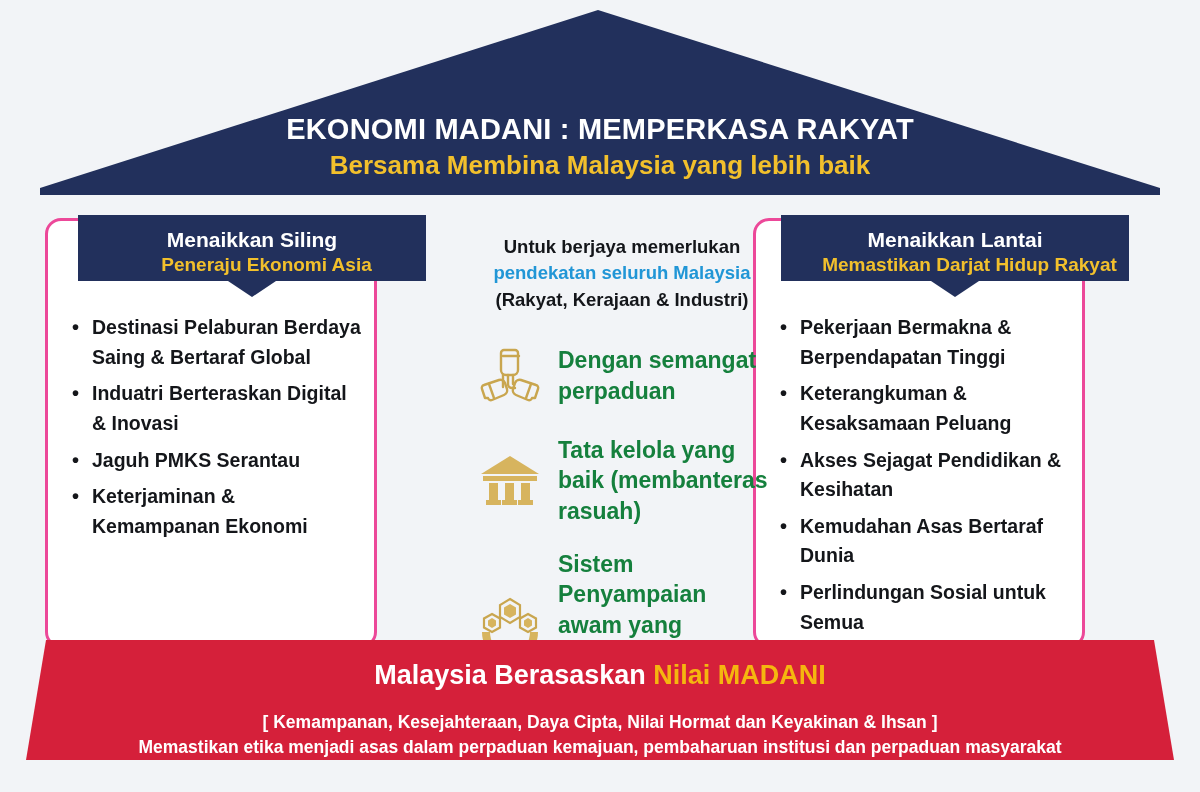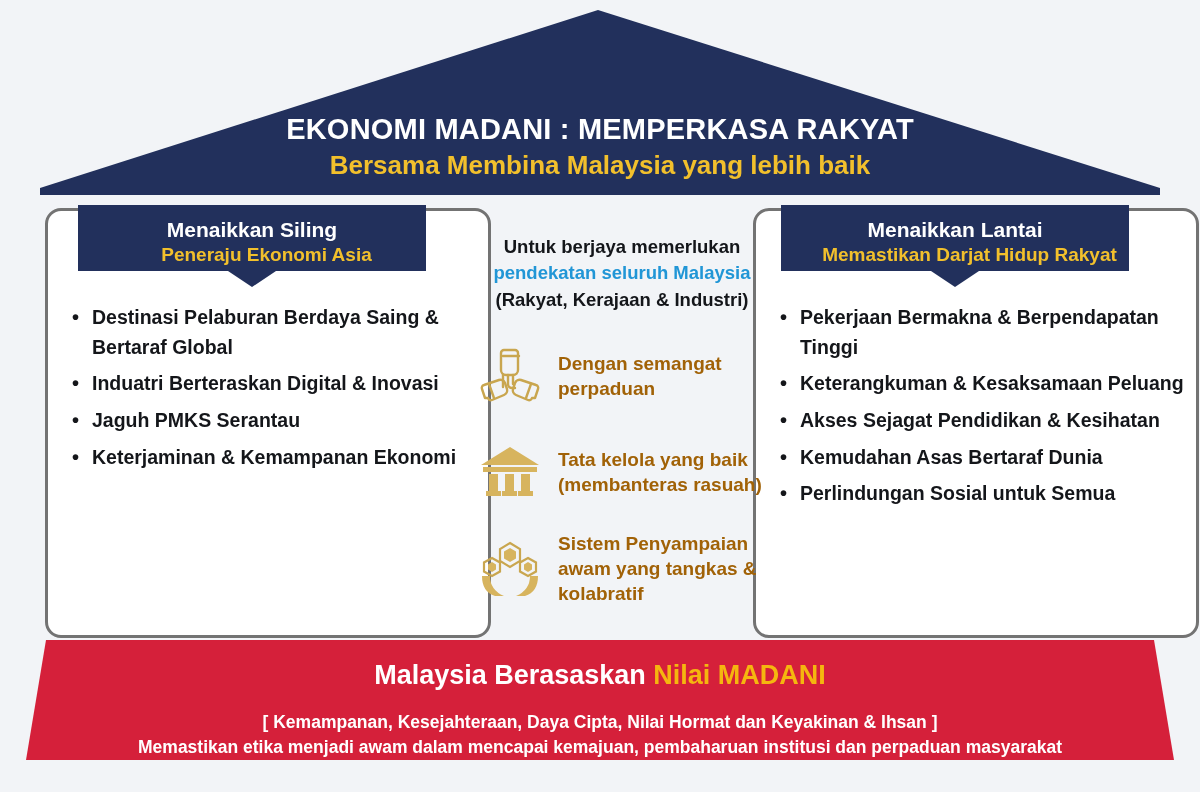--- a/index.html
+++ b/index.html
@@ -49,25 +49,25 @@
     font-weight: bold;
     color: #f2c02c;
     line-height: 1.25;
     margin-top: 2px;
     white-space: nowrap;
   }
 
   
   .panel {
     position: absolute;
-    top: 208px;
-    width: 446px;
+    top: 218px;
+    width: 332px;
     height: 430px;
     background: #ffffff;
-    border: 3px solid #737373;
+    border: 3px solid #ec4899;
     border-radius: 16px;
   }
   .panel.left  { left: 45px; }
   .panel.right { left: 753px; }
 
   
   .ribbon {
     position: absolute;
     top: -6px;
     width: 348px;
@@ -150,23 +150,23 @@
   }
   .center-icon {
     flex: 0 0 72px;
     width: 72px;
     height: 70px;
     display: flex;
     align-items: center;
     justify-content: center;
   }
   .center-label {
-    font-size: 19px;
-    font-weight: bold;
-    color: #a16207;
+    font-size: 23px;
+    font-weight: bold;
+    color: #15803d;
     line-height: 1.33;
   }
 
   
   .footer {
     position: absolute;
     left: 0;
     top: 640px;
     width: 1200px;
     height: 152px;
@@ -319,17 +319,17 @@
     </div>
   </div>
 
   <div class="footer">
     <svg width="1200" height="152" viewBox="0 0 1200 152">
       <polygon points="46,0 1154,0 1174,120 26,120" fill="#d5203a"></polygon>
     </svg>
     <div class="footer-text">
       <div class="footer-title"><span>Malaysia Berasaskan </span><span class="gold">Nilai MADANI</span></div>
       <div class="footer-line1">[ Kemampanan, Kesejahteraan, Daya Cipta, Nilai Hormat dan Keyakinan &amp; Ihsan ]</div>
-      <div class="footer-line2">Memastikan etika menjadi awam dalam mencapai kemajuan, pembaharuan institusi dan perpaduan masyarakat</div>
+      <div class="footer-line2">Memastikan etika menjadi asas dalam perpaduan kemajuan, pembaharuan institusi dan perpaduan masyarakat</div>
     </div>
   </div>
 
 </div>
 
 </body></html>

